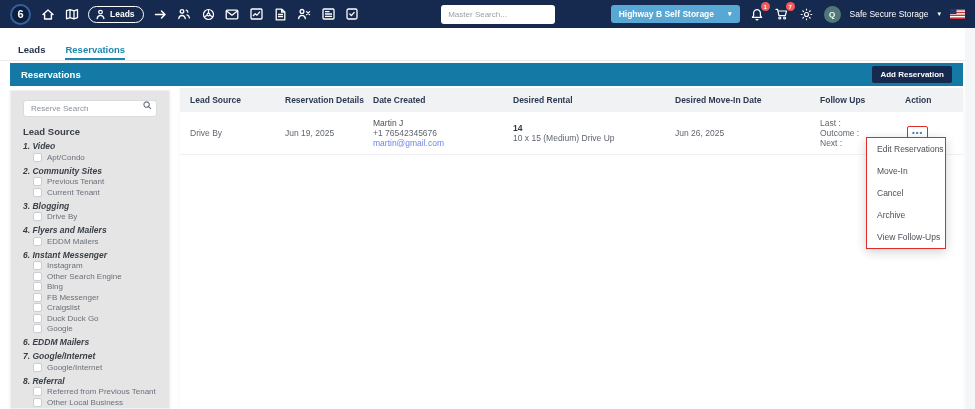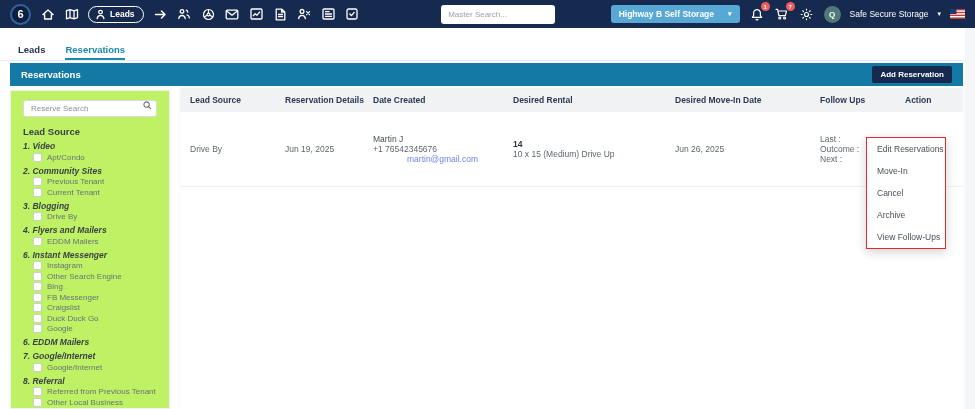--- a/index.html
+++ b/index.html
@@ -39,42 +39,42 @@
   .tab.active{color:var(--active-tab); border-bottom:2.5px solid var(--active-tab);}
 
   
   .bluebar{position:absolute; left:10px; top:63px; width:953px; height:23px; background:var(--bar-blue);
            display:flex; align-items:center; padding:0 11px;}
   .bluebar .title{color:#fff; font-size:9.5px; font-weight:bold;}
   .addbtn{margin-left:auto; background:var(--navy); color:#fff; border:none; border-radius:2px;
           font-size:8px; font-weight:bold; padding:4px 8px; cursor:pointer; font-family:inherit;}
 
   
-  .sidebar{position:absolute; left:10px; top:90px; width:160px; height:319px; background:#bef264;
+  .sidebar{position:absolute; left:10px; top:90px; width:160px; height:319px; background:#e5e5e5;
            border:1px solid #f0f1f3; box-shadow:0 1px 3px rgba(0,0,0,.07); padding:6px 12px; overflow:hidden;}
   .sbox{position:relative; width:100%;}
   .sbox input{width:100%; height:17px; border:1px solid #d9dbe0; border-radius:3px; font-size:8px; padding:0 18px 0 7px; color:#444;}
   .sbox input::placeholder{color:#8a8f98;}
   .sbox svg{position:absolute; right:5px; top:4px;}
   .ls-head{margin-top:9px; font-size:9.5px; font-weight:bold; color:#3A3F47;}
   .gname{margin-top:5px; font-size:8.5px; line-height:9px; font-weight:bold; color:#3A3F47;font-style:italic;}
   .chk{display:flex; align-items:center; gap:5px; margin-left:10px; margin-top:1.5px; height:9px; cursor:pointer;text-align:center;}
   .box{width:9px; height:9px; border:1px solid #c9cdd4; border-radius:2px; background:#fff; flex:0 0 auto;}
   .clab{font-size:8px; color:#6A707A; white-space:nowrap;}
 
   
   .main{position:absolute; left:180px; top:88px; width:783px; height:321px; background:#fff;
         box-shadow:0 1px 3px rgba(0,0,0,.05);}
   .thead,.trow{display:grid; grid-template-columns:95px 88px 140px 162px 145px 85px 1fr; align-items:center;}
   .thead{background:#F1F2F4; }
   .th{font-size:8.5px; font-weight:bold; color:#2A3950; padding:7px 10px; white-space:nowrap;}
   .trow{border-bottom:1px solid #eef0f2;}
-  .td{font-size:8.5px; color:#5F6670; padding:22px 10px; line-height:10px;}
+  .td{font-size:8.5px; color:#5F6670; padding:6px 10px; line-height:10px;}
   .td .nm{color:#4A4F57;}
-  .td a{color:var(--link); text-decoration:none; cursor:pointer;margin-left:34px;}
+  .td a{color:var(--link); text-decoration:none; cursor:pointer;}
   .qty{font-weight:bold; color:#33383F;}
   .fu div{line-height:10px;}
   .dots-btn{display:inline-block; background:#fff; border:1.5px solid var(--red); border-radius:2px;
             color:#4A7DBD; font-size:8px; font-weight:bold; letter-spacing:1px; line-height:10px;
             padding:1px 4px; cursor:pointer; margin-left:2px;}
   .menu{position:absolute; left:686px; top:49px; width:80px; background:#fff; border:1.5px solid var(--red);
         box-shadow:0 3px 10px rgba(0,0,0,.18); z-index:6;}
   .menu-item{font-size:8.5px; color:#4B5058; padding:6px 10px; cursor:pointer; white-space:nowrap;}
 
   .rgutter{position:absolute; right:0; top:28px; width:10px; height:381px; background:#F5F6F8;}

